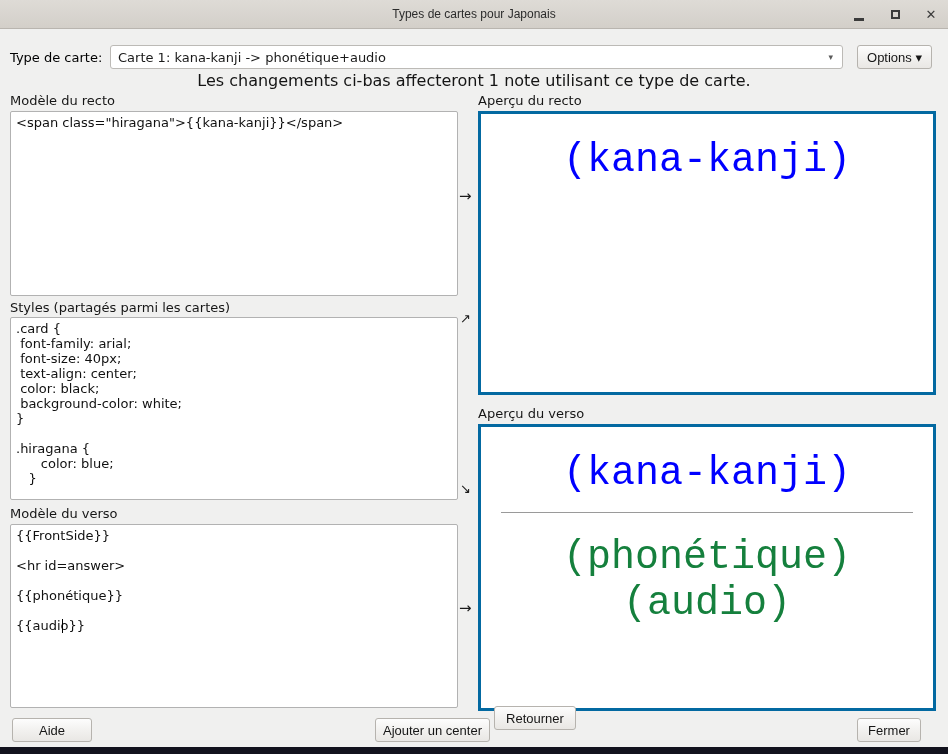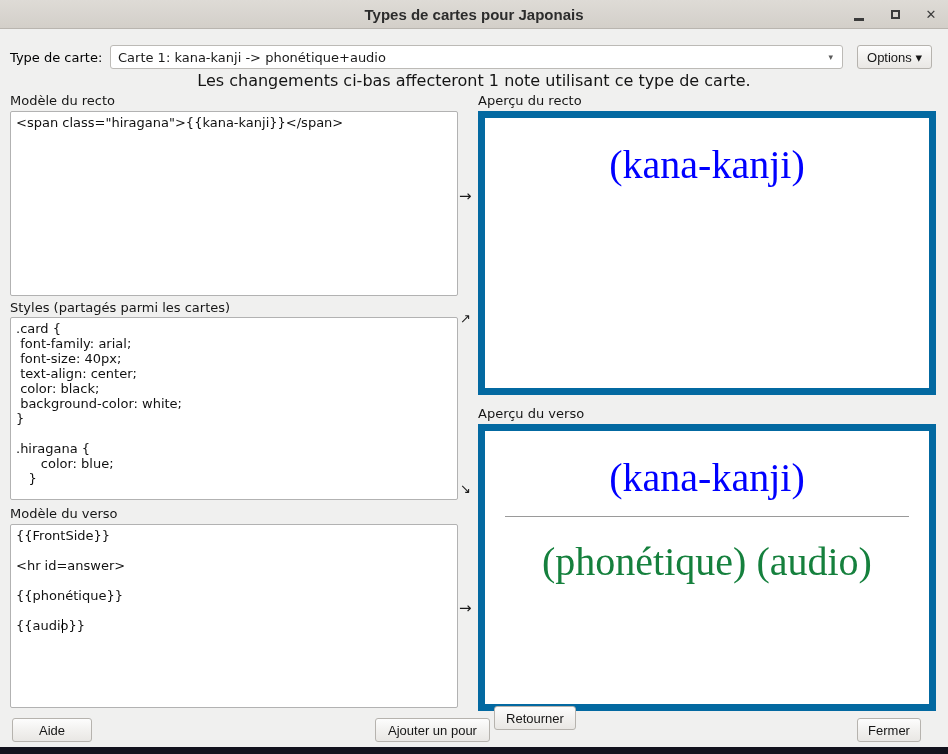--- a/index.html
+++ b/index.html
@@ -14,21 +14,21 @@
 
   
   .titlebar {
     position: absolute; left: 0; top: 0; width: 948px; height: 29px;
     background: linear-gradient(#dedbd6, #d3cfc9);
     border-bottom: 1px solid #b9b5af;
     display: flex; align-items: center; justify-content: center;
   }
   .titlebar .title {
     font-family: "Liberation Sans", sans-serif;
-    font-weight: bold; font-size: 15px; color: #2c2c2c;
+    font-weight: normal; font-size: 12px; color: #2c2c2c;
   }
   .win-controls {
     position: absolute; right: 6px; top: 0; height: 29px;
     display: flex; align-items: center; gap: 14px;
   }
   .win-btn { width: 22px; height: 22px; display: flex; align-items: center; justify-content: center; }
   .glyph-min { width: 10px; height: 3px; background: #3b3b3b; margin-top: 9px; }
   .glyph-max { width: 9px; height: 9px; border: 2px solid #3b3b3b; }
   .glyph-close { font-size: 13px; font-weight: bold; color: #3b3b3b; line-height: 1; }
 
@@ -78,22 +78,22 @@
   #styles-edit         { top: 317px; height: 183px; }
   #back-template-edit  { top: 524px; height: 184px; }
   .caret {
     position: absolute; left: 62px; top: 619px; width: 1px; height: 14px;
     background: #000; pointer-events: none;
   }
 
   
   .preview-panel {
     position: absolute; left: 478px; width: 458px;
-    background: #ffffff; border: 7px solid #0369a1;
-    font-family: Liberation Serif, serif;
+    background: #ffffff; border: 3px solid #0369a1;
+    font-family: Liberation Mono, monospace;
     text-align: center; overflow: hidden;
   }
   #preview-front-panel { top: 111px; height: 284px; }
   #preview-back-panel  { top: 424px; height: 287px; }
   .card-text { font-size: 40px; line-height: 46px; }
   .card-text.front-q { margin-top: 24px; }
   .answer-divider {
     border: none; border-top: 1px solid #9a9a9a;
     margin: 15px 20px 0 20px;
   }
@@ -182,17 +182,17 @@
 </div>
 
 <span class="section-label" id="preview-back-label">Aperçu du verso</span>
 <div class="preview-panel" id="preview-back-panel">
   <div class="card-text front-q" id="back-q-text" style="color: rgb(0, 0, 255);">(kana-kanji)</div>
   <hr class="answer-divider">
   <div class="card-text answer" id="back-a-text" style="color: #15803d; text-align: center;">(phonétique) (audio)</div>
 </div>
 
 <button class="button" id="help-button">Aide</button>
-<button class="button" id="add-field-button">Ajouter un pour</button>
+<button class="button" id="add-field-button">Ajouter un center</button>
 <button class="button" id="flip-button">Retourner</button>
 <button class="button" id="close-button">Fermer</button>
 
 <div class="bottom-strip"></div>
 
 </body></html>

